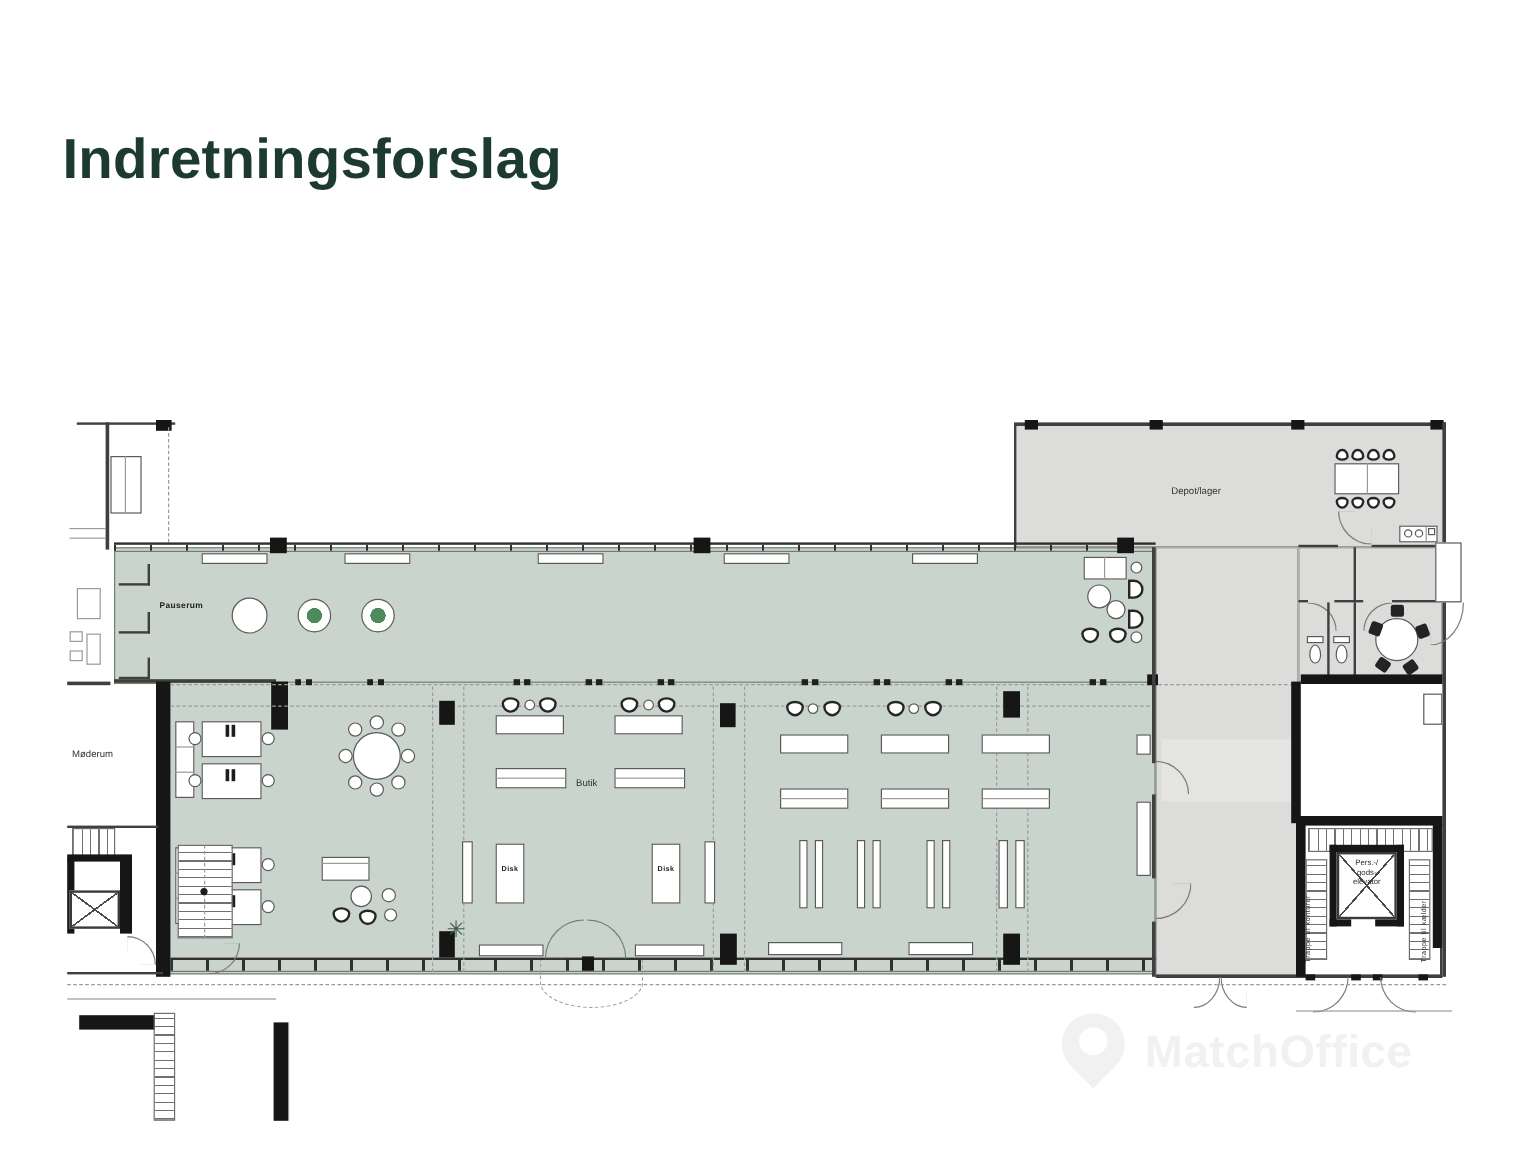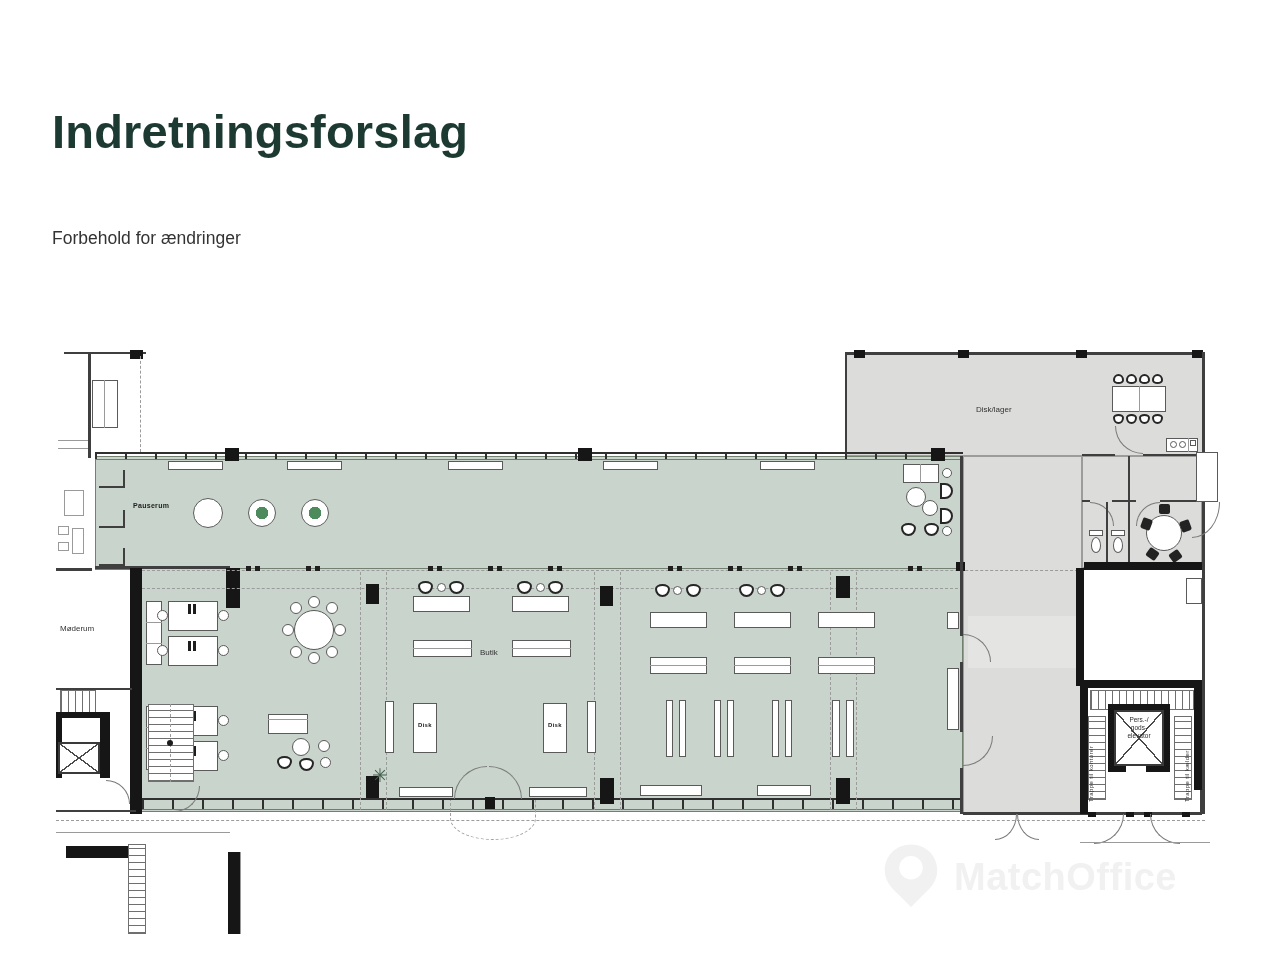--- a/index.html
+++ b/index.html
@@ -48,21 +48,20 @@
   .wm{display:flex;align-items:center;gap:12px;color:#f1f1f1}
   .wm .wmtxt{font-size:38px;font-weight:bold;letter-spacing:.5px}
 </style>
 </head>
 <body>
 
 <div class="page">
 
   <h1 class="title a" style="left:52px;top:104px">Indretningsforslag</h1>
   <div class="sub a" style="left:52px;top:224px">
-    <div>Forbehold for ændringer</div>
   </div>
 
   <div class="a zd" style="left:845px;top:354px;width:360px;height:102px"></div>
   <div class="a zd" style="left:963px;top:456px;width:119px;height:358px"></div>
   <div class="a zd" style="left:1082px;top:456px;width:120px;height:112px"></div>
   <div class="a zg" style="left:95px;top:456px;width:868px;height:114px"></div>
   <div class="a zg" style="left:140px;top:568px;width:823px;height:244px"></div>
   <div class="a zl" style="left:968px;top:616px;width:108px;height:52px"></div>
 
   <div class="a t" style="left:64px;top:352px;width:82px;height:2px"></div>
@@ -245,21 +244,21 @@
   <div class="a t2" style="left:920px;top:464px;width:1px;height:19px"></div>
   <div class="a f ci" style="left:906px;top:487px;width:20px;height:20px"></div>
   <div class="a f ci" style="left:922px;top:500px;width:16px;height:16px"></div>
   <div class="a f ci" style="left:942px;top:468px;width:10px;height:10px"></div>
   <div class="a dch" style="left:940px;top:483px;width:13px;height:16px"></div>
   <div class="a dch" style="left:940px;top:508px;width:13px;height:16px"></div>
   <div class="a f ci" style="left:942px;top:526px;width:10px;height:10px"></div>
   <div class="a ch" style="left:901px;top:523px;width:15px;height:13px"></div>
   <div class="a ch" style="left:924px;top:523px;width:15px;height:13px"></div>
 
-  <div class="a lbl" style="left:976px;top:405px">Disk/lager</div>
+  <div class="a lbl" style="left:976px;top:405px">Depot/lager</div>
   <div class="a f" style="left:1112px;top:386px;width:54px;height:26px"></div>
   <div class="a t2" style="left:1139px;top:386px;width:1px;height:26px"></div>
   <div class="a ch" style="left:1113px;top:374px;width:11px;height:10px;transform:rotate(180deg)"></div>
   <div class="a ch" style="left:1126px;top:374px;width:11px;height:10px;transform:rotate(180deg)"></div>
   <div class="a ch" style="left:1139px;top:374px;width:11px;height:10px;transform:rotate(180deg)"></div>
   <div class="a ch" style="left:1152px;top:374px;width:11px;height:10px;transform:rotate(180deg)"></div>
   <div class="a ch" style="left:1113px;top:414px;width:11px;height:10px"></div>
   <div class="a ch" style="left:1126px;top:414px;width:11px;height:10px"></div>
   <div class="a ch" style="left:1139px;top:414px;width:11px;height:10px"></div>
   <div class="a ch" style="left:1152px;top:414px;width:11px;height:10px"></div>

